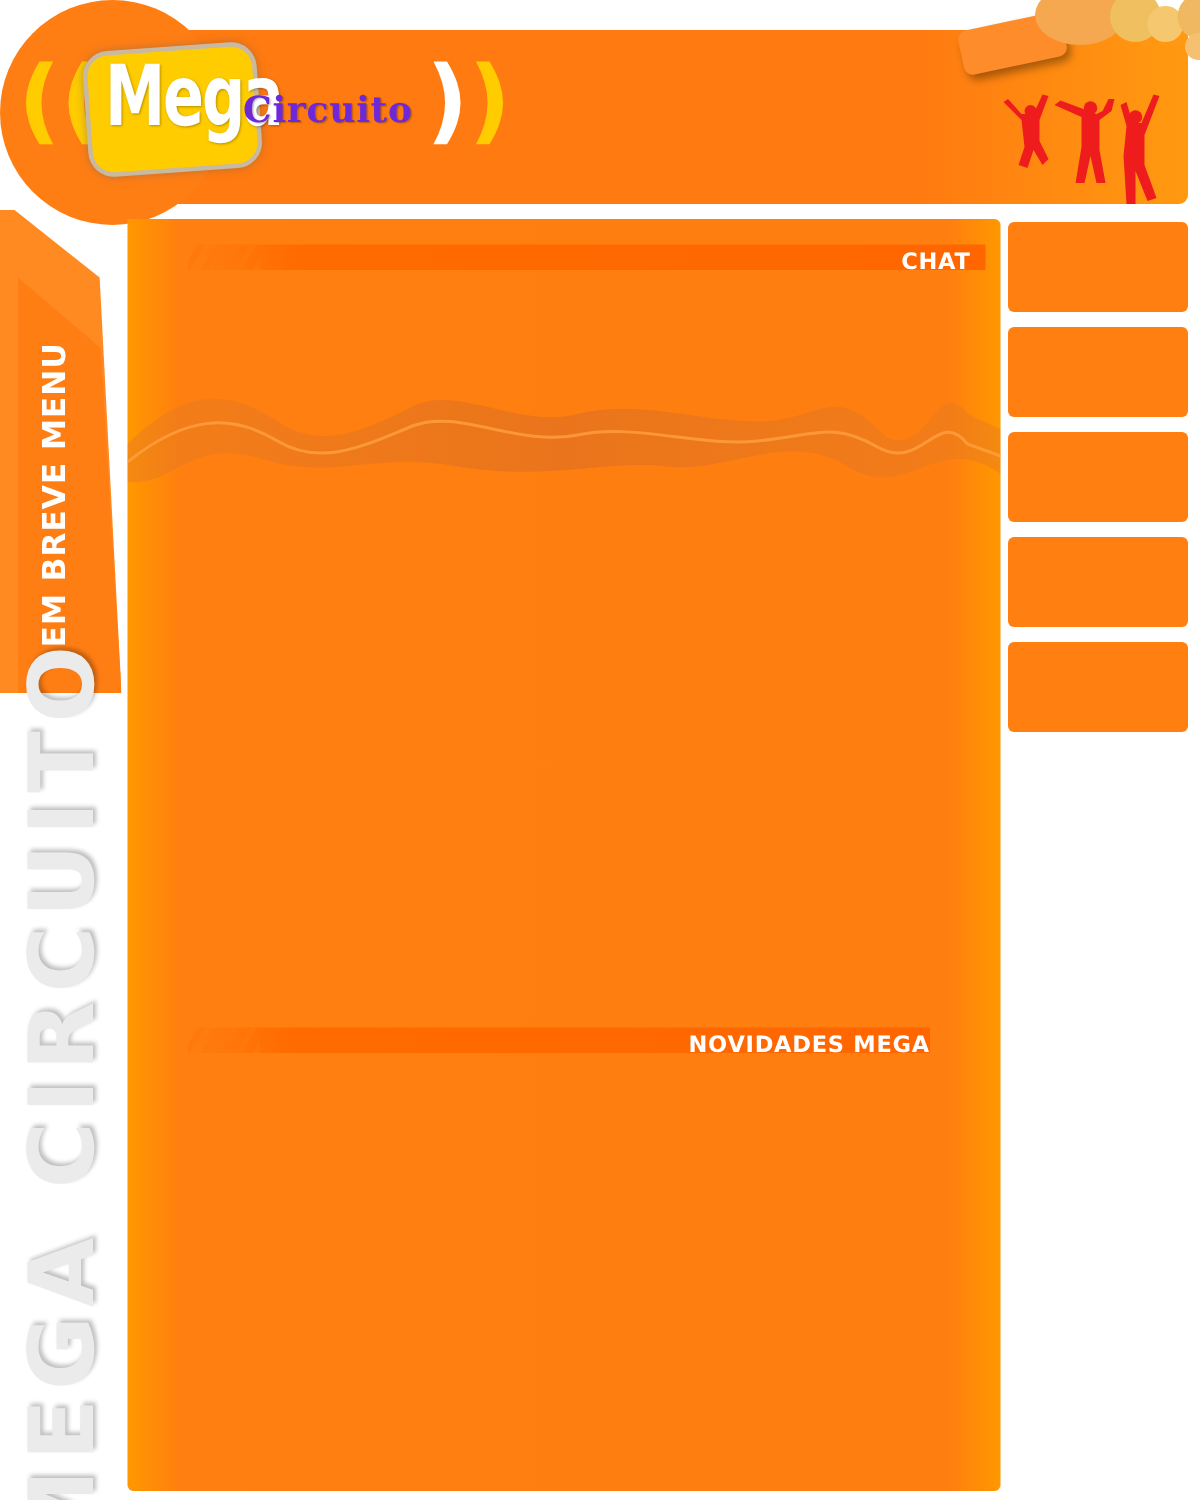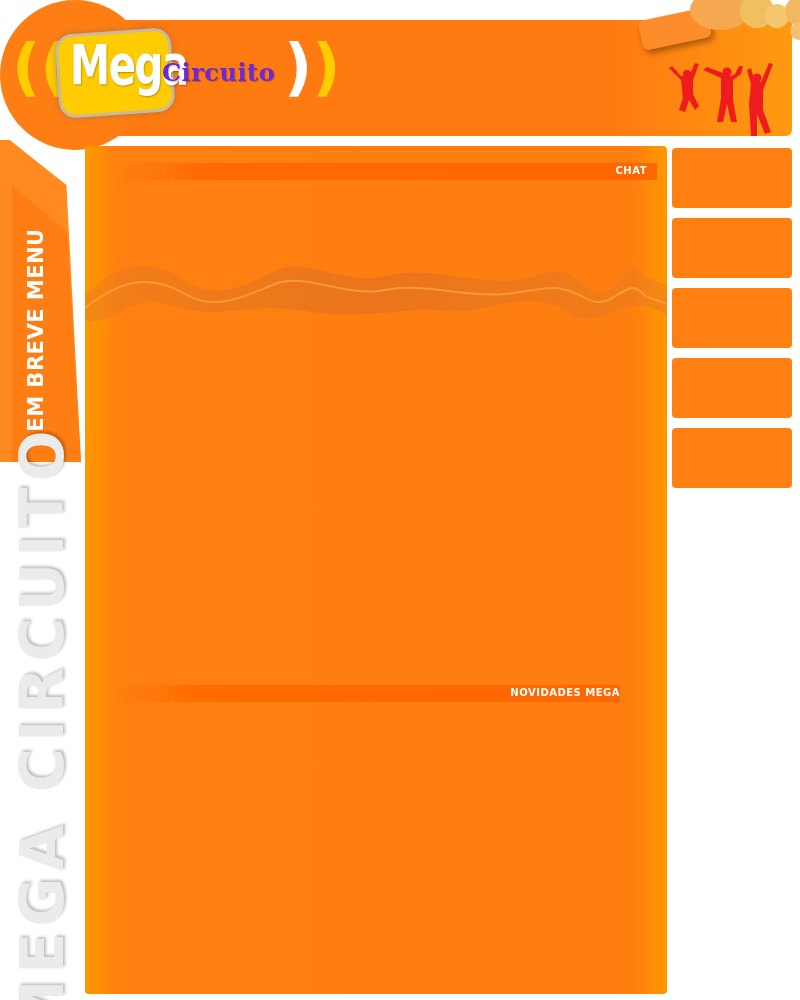--- a/index.html
+++ b/index.html
@@ -73,21 +73,21 @@
     }
     .section-bar {
       position: absolute; height: 17px;
       background: linear-gradient(90deg, rgba(255,110,0,0) 0%, #ff6b00 14%, #ff6600 100%);
     }
     .section-bar .stripes {
       position: absolute; left: 0; top: 0; width: 48px; height: 17px;
       background: repeating-linear-gradient(120deg, rgba(255,160,40,0.0) 0 6px, rgba(255,120,10,0.9) 6px 10px);
     }
     .section-bar .label {
-      position: absolute; right: 10px; top: 2px; color: #ffffff; font-weight: bold; font-size: 10px;
+      position: absolute; right: 10px; top: 2px; color: #ffffff; font-weight: bold; font-size: 15px;
       letter-spacing: 0.5px; font-family: "DejaVu Sans", sans-serif;
     }
     .wave { position: absolute; left: 0; top: 80px; width: 582px; height: 110px; }
 
     
     .side-box {
       left: 672px; width: 120px; height: 60px; background: #ff7f10; border-radius: 4px;
     }
   </style>
 </head>

